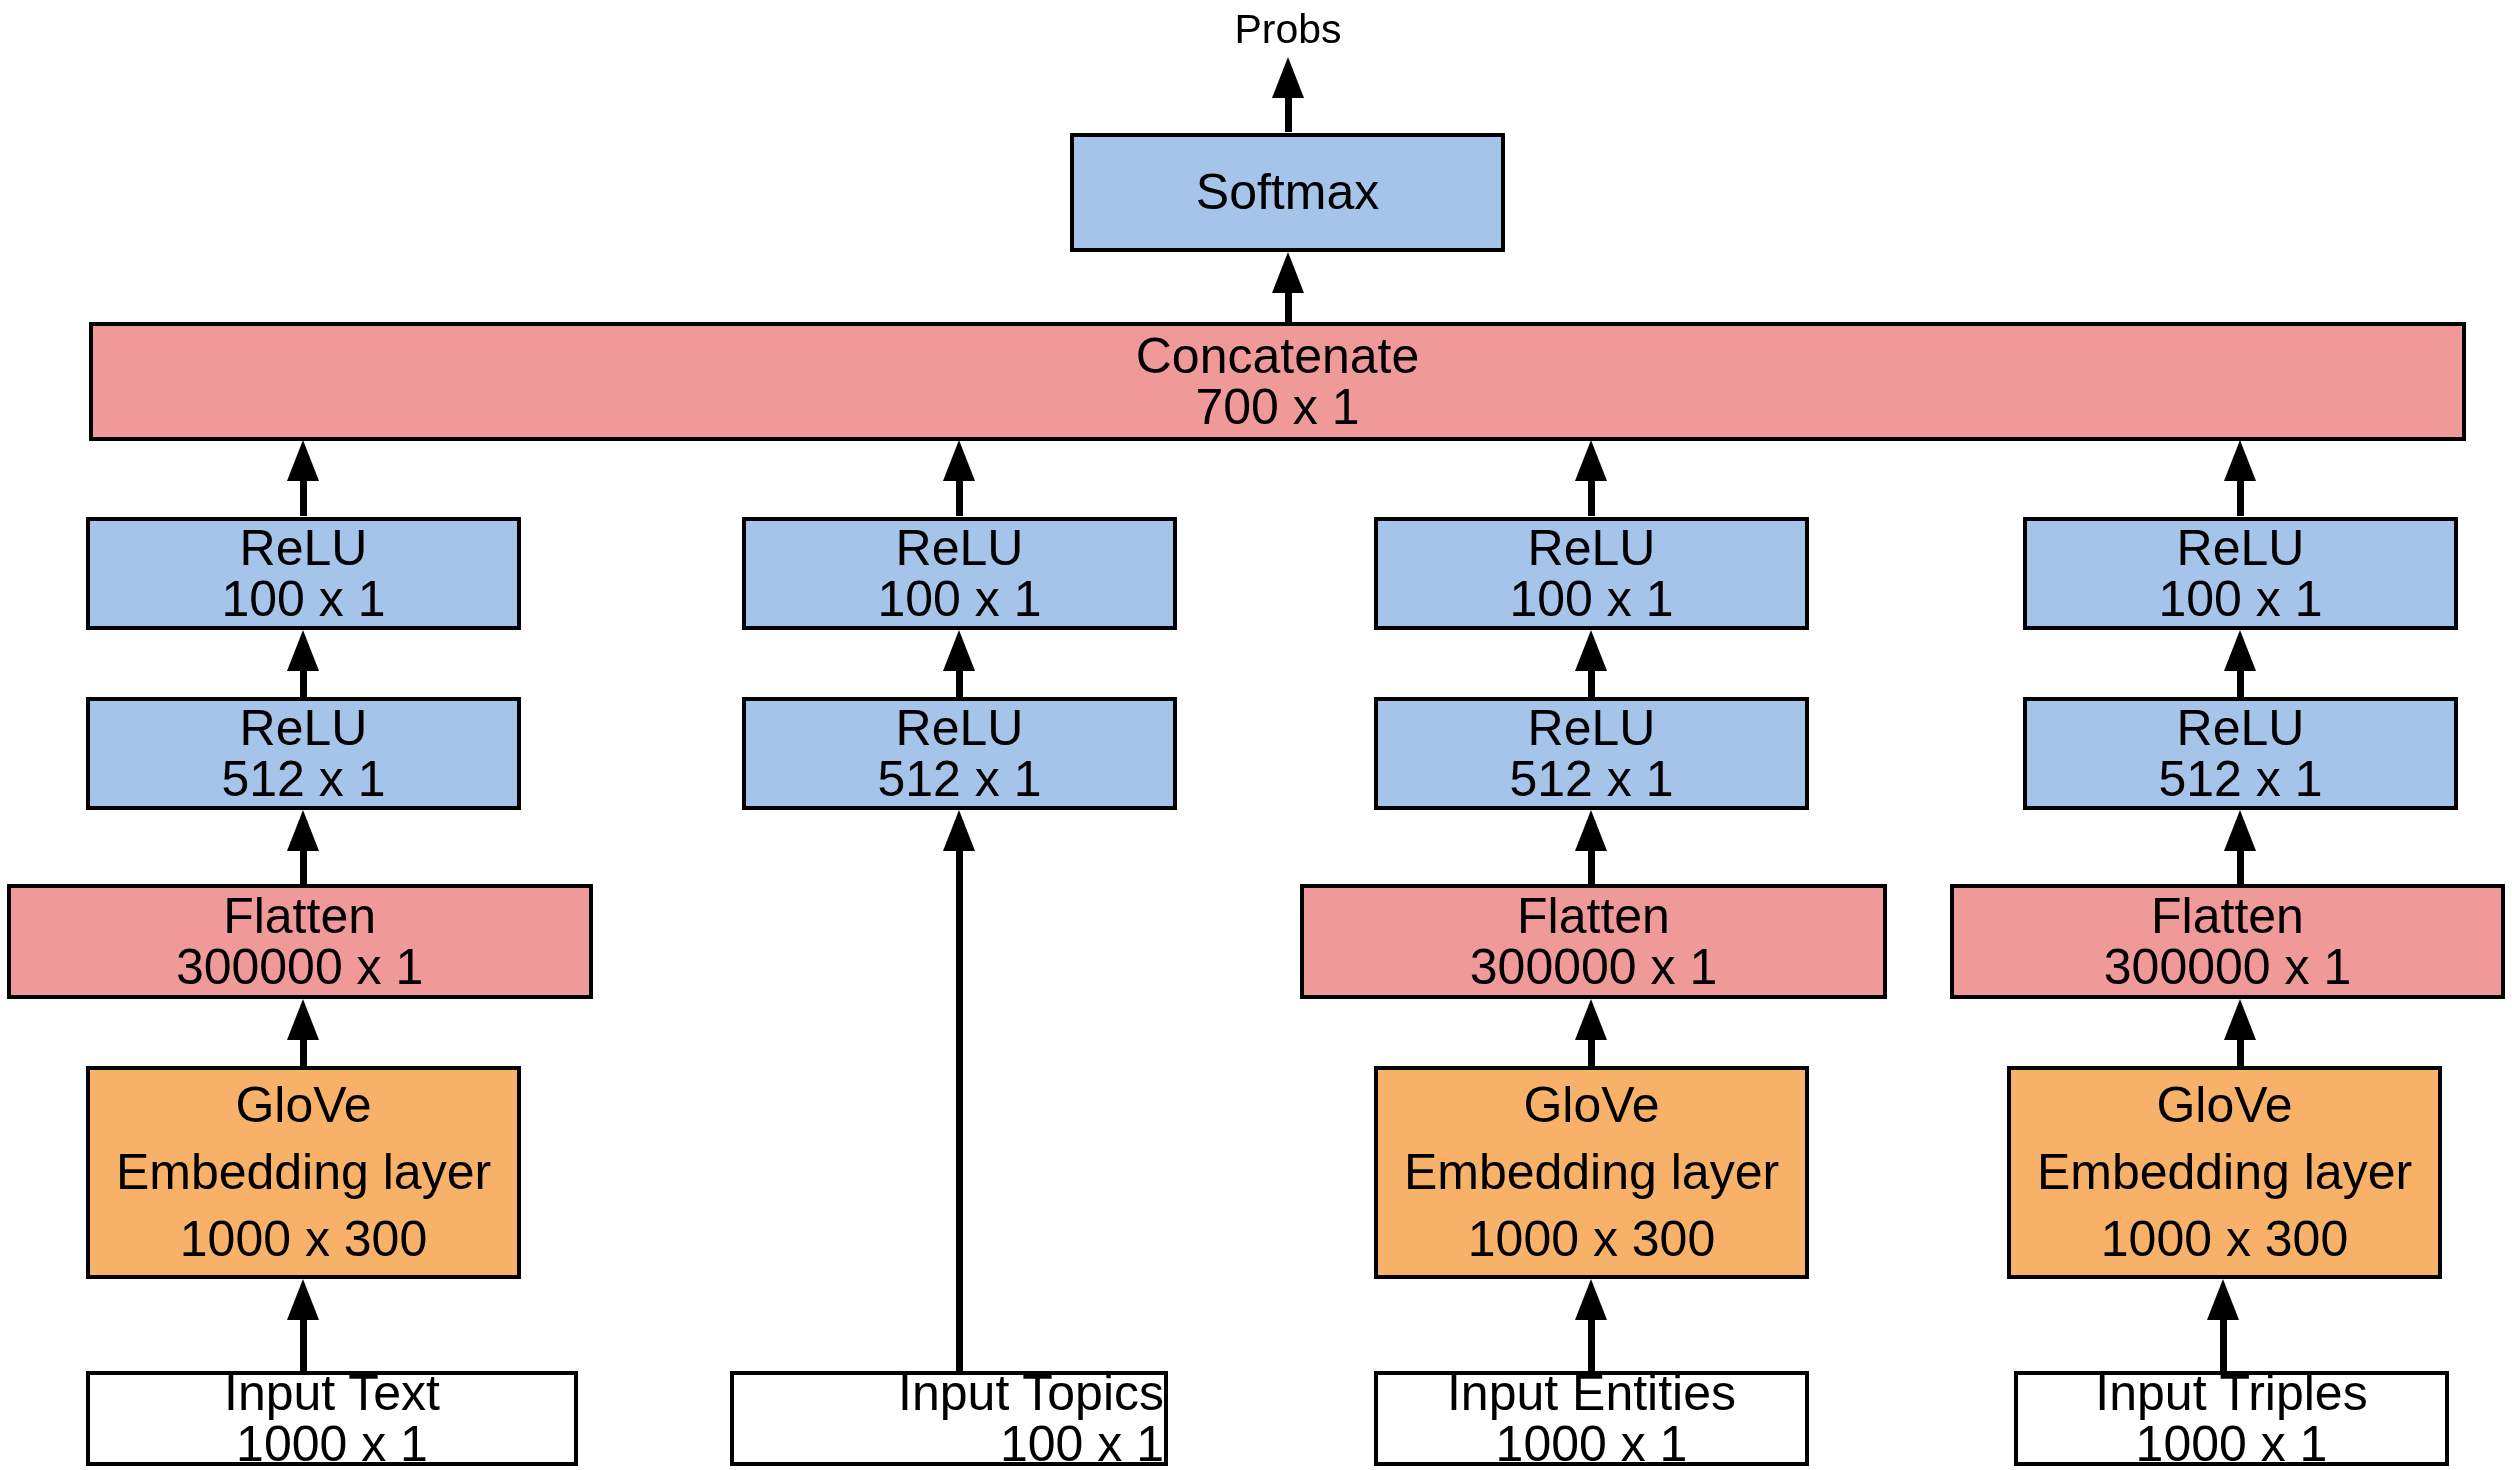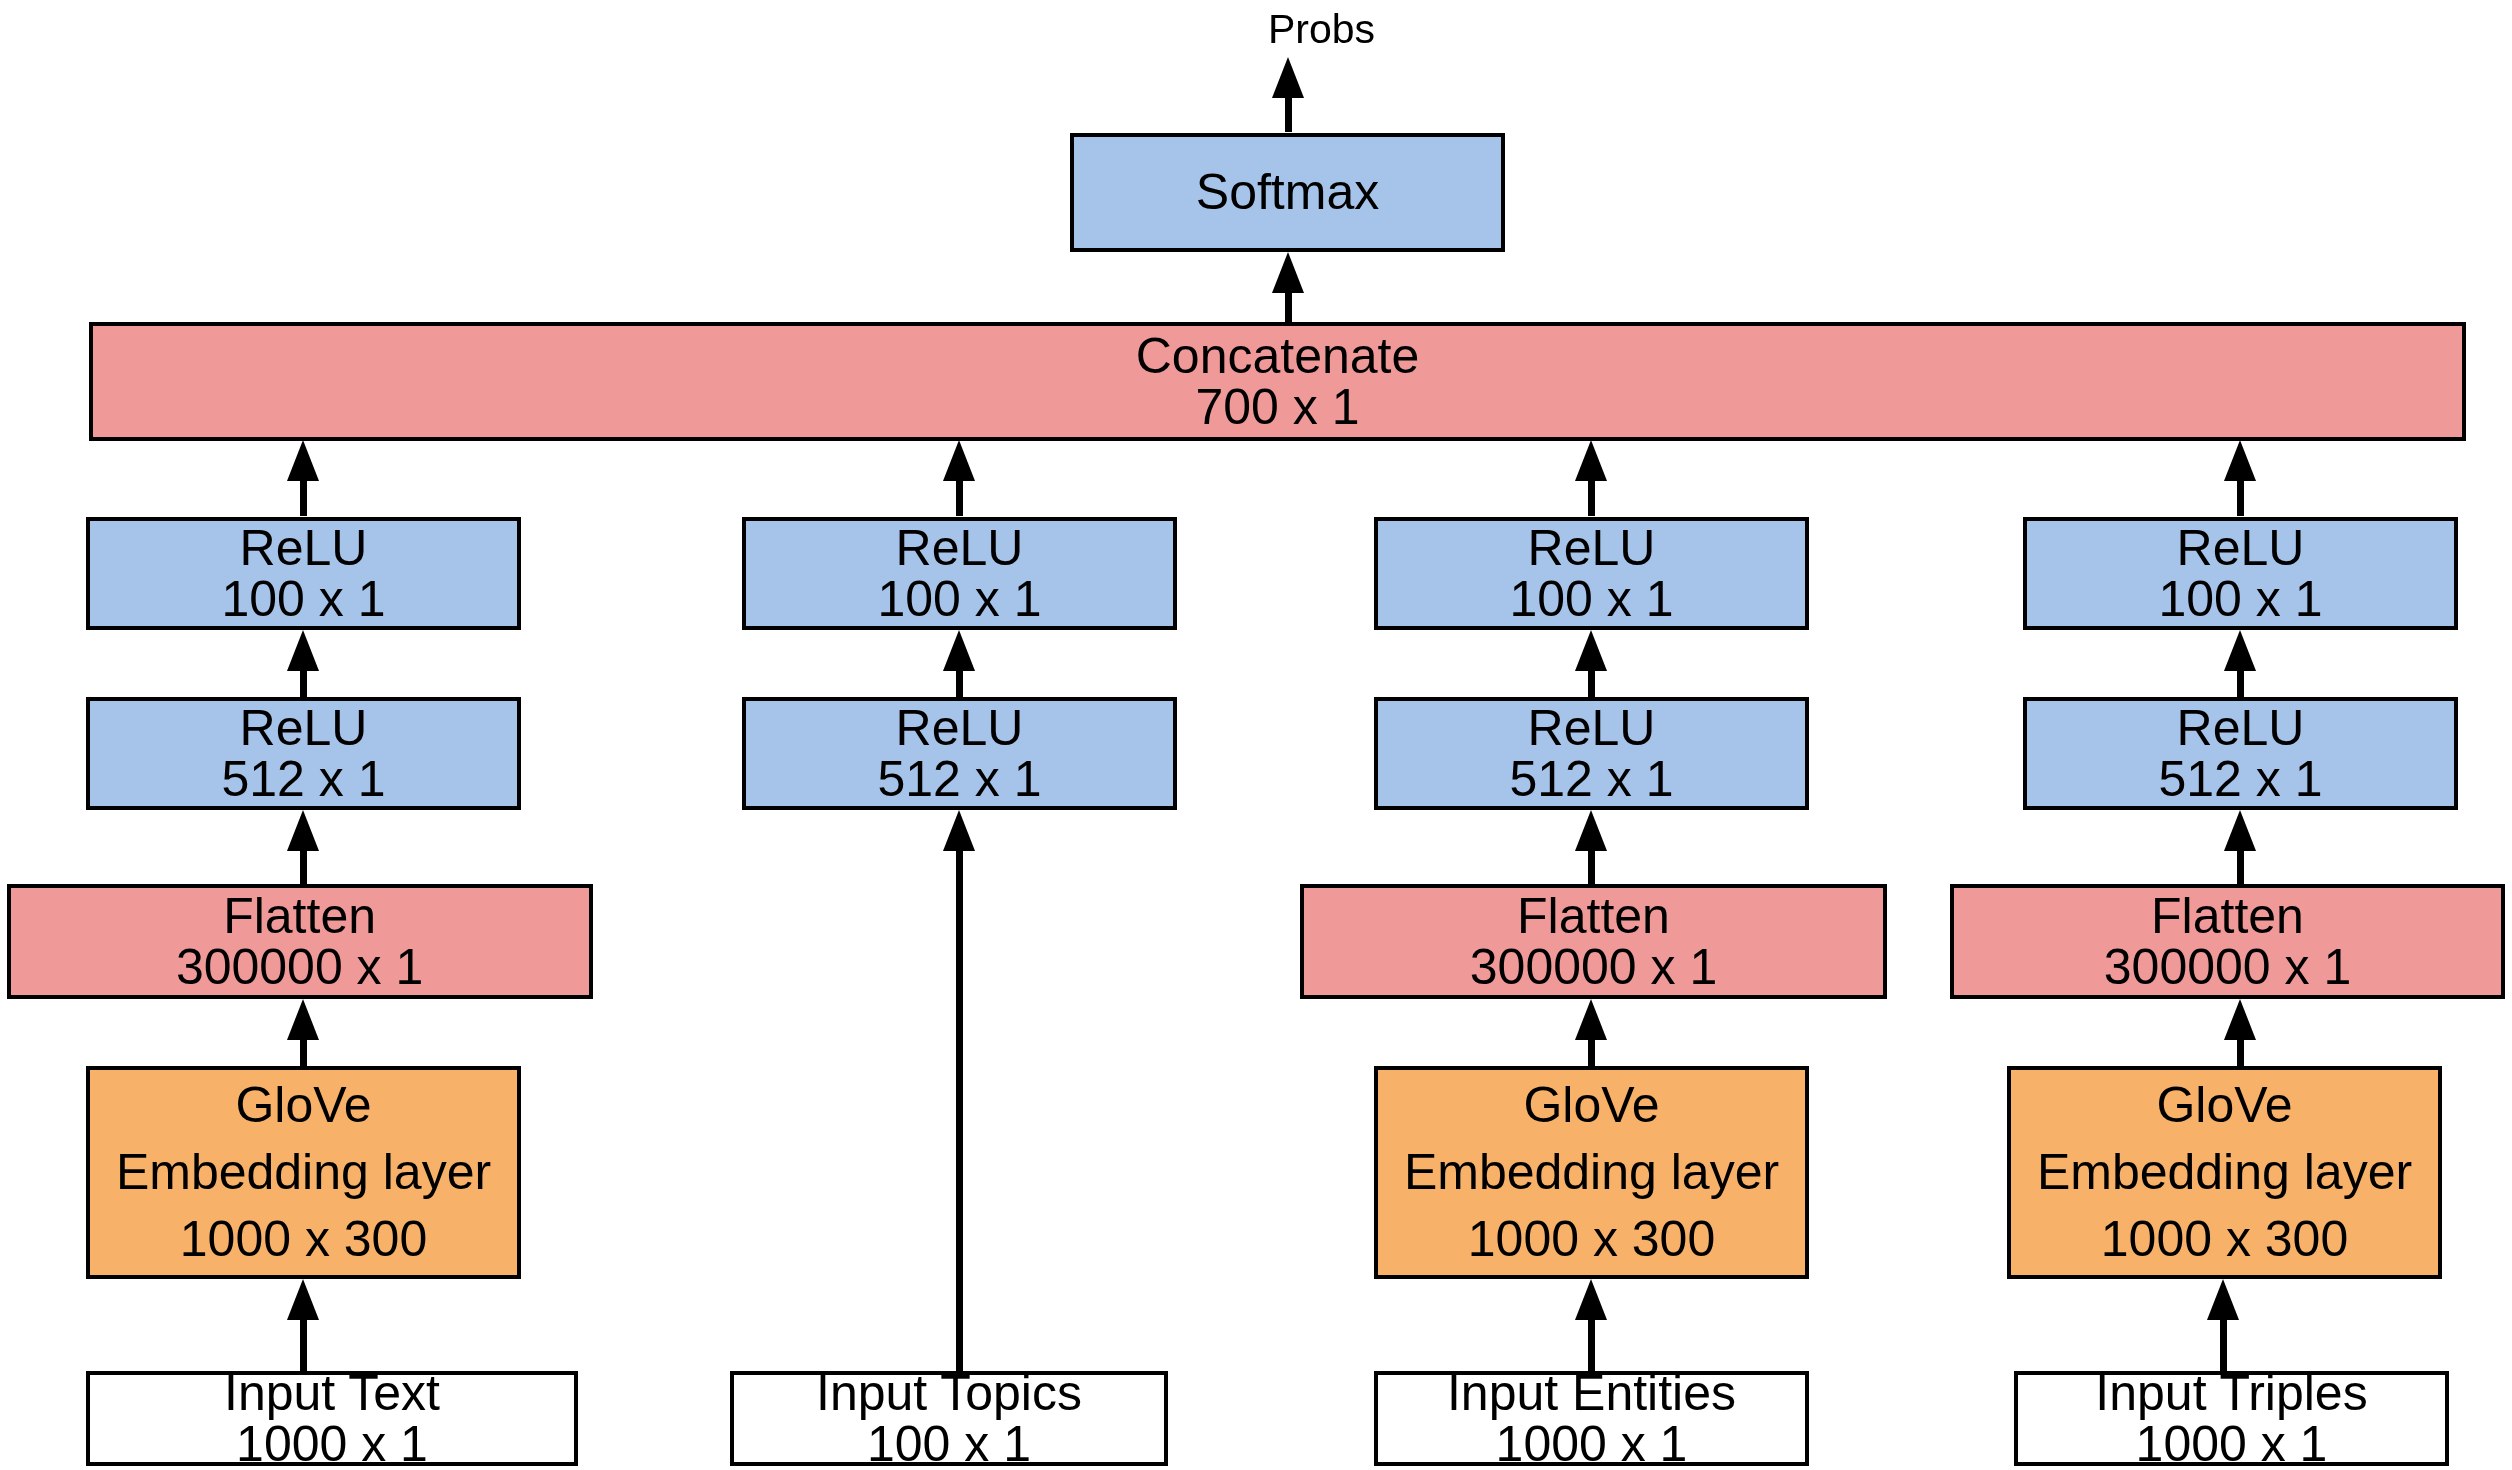--- a/index.html
+++ b/index.html
@@ -47,21 +47,21 @@
     position:absolute;left:13px;top:31px;bottom:0;
     width:6.6px;
     background:var(--line_black,#000);
   }
 </style>
 </head>
 <body>
 
 <div id="canvas">
 
-  <div class="free-label" style="left:1129px;top:6.6px;width:246px;text-align:right;">Probs</div>
+  <div class="free-label" style="left:1165px;top:6.6px;width:246px;">Probs</div>
 
   <div class="arrow" style="left:1272px;top:57px;height:75px;">
     <div class="head"></div>
     <div class="shaft"></div>
   </div>
 
   <div class="box blue" style="left:1070px;top:133px;width:435px;height:119px;">
     <div>Softmax</div>
   </div>
 
@@ -213,21 +213,21 @@
   </div>
   <div class="arrow" style="left:2207px;top:1279px;height:92px;">
     <div class="head"></div>
       <div class="shaft"></div>
   </div>
 
   <div class="box white" style="left:86px;top:1371px;width:492px;height:95px;">
     <div>Input Text</div>
     <div>1000 x 1</div>
   </div>
-  <div class="box white" style="left:730px;top:1371px;width:438px;height:95px;">
+  <div class="box white" style="left:730px;top:1371px;width:438px;height:95px;align-items:flex-end;">
     <div>Input Topics</div>
     <div>100 x 1</div>
   </div>
   <div class="box white" style="left:1374px;top:1371px;width:435px;height:95px;">
     <div>Input Entities</div>
     <div>1000 x 1</div>
   </div>
   <div class="box white" style="left:2014px;top:1371px;width:435px;height:95px;">
     <div>Input Triples</div>
     <div>1000 x 1</div>

